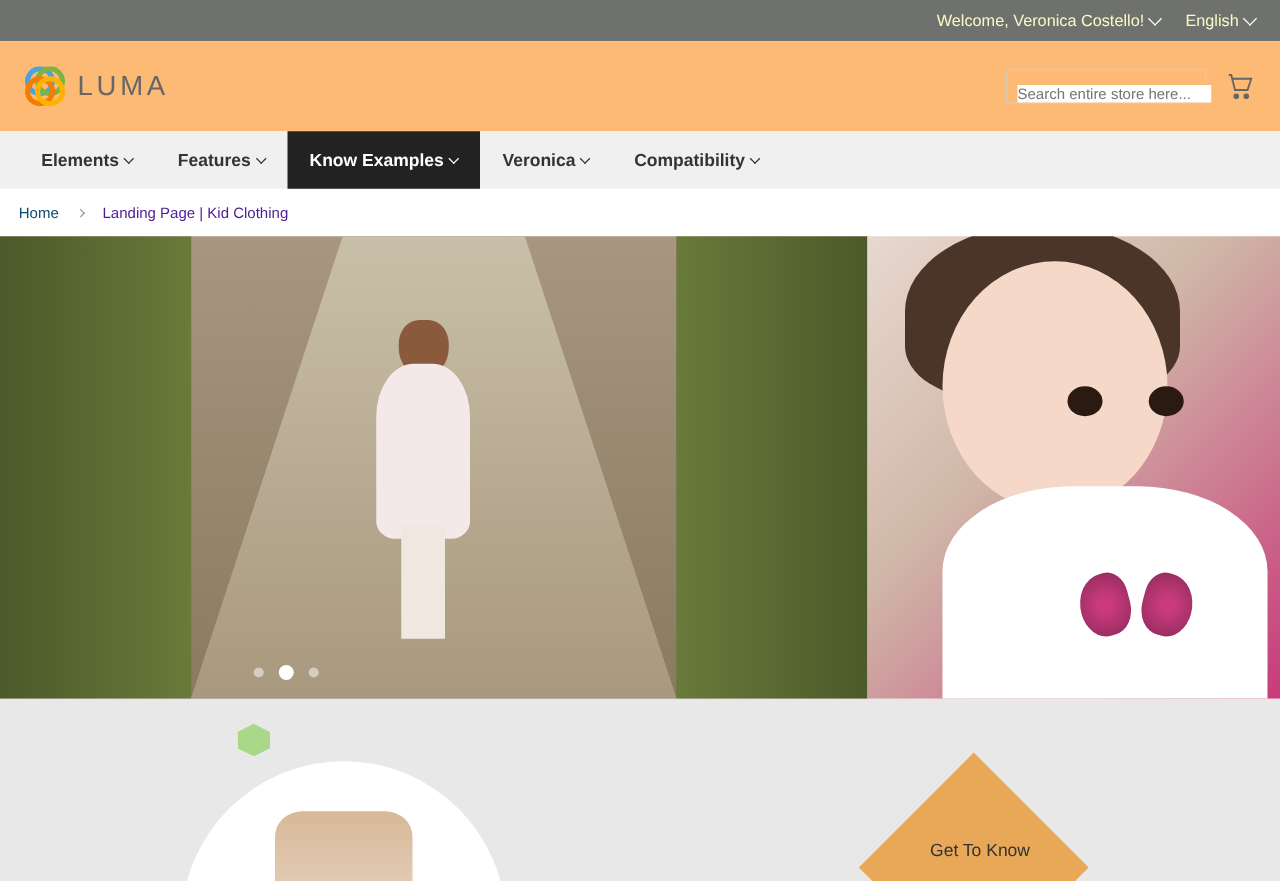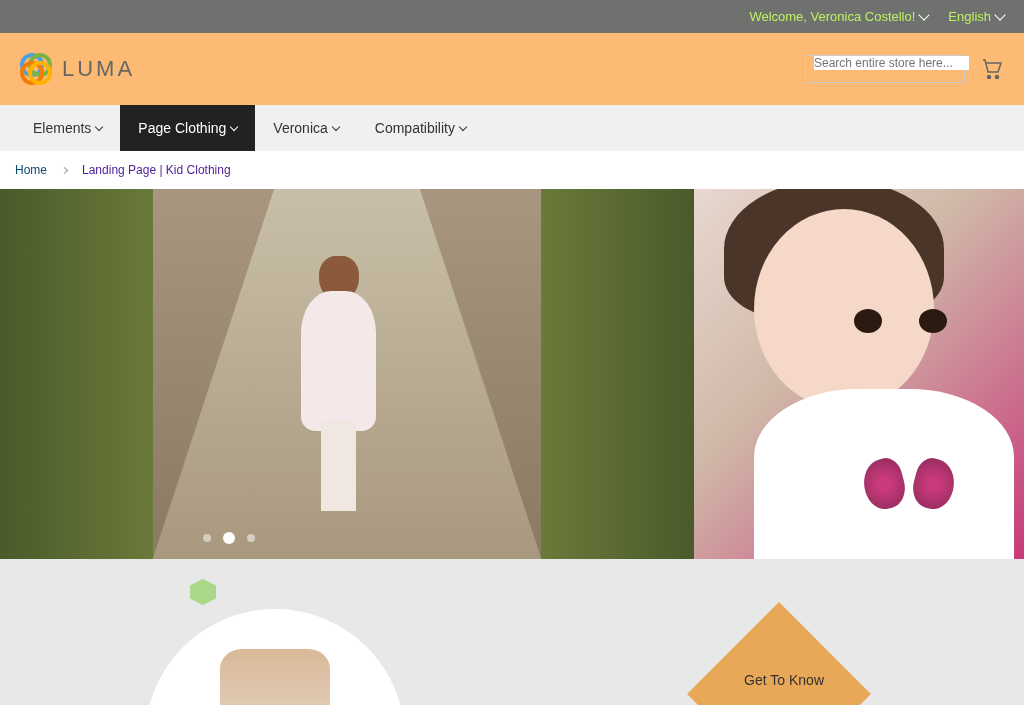--- a/index.html
+++ b/index.html
@@ -1,33 +1,33 @@
 <!DOCTYPE html>
 <html><head>
   <meta charset="utf-8">
   <style>
     * { margin: 0; padding: 0; box-sizing: border-box; }
     body { font-family: -apple-system, BlinkMacSystemFont, 'Segoe UI', Helvetica, Arial, sans-serif; width: 1024px; background: #fff; }
     
     .top-bar { background: #6e716e; height: 33px; display: flex; justify-content: flex-end; align-items: center; padding: 0 20px; gap: 20px; }
-    .top-bar-item { color: #bef264; font-size: 13px; display: flex; align-items: center; gap: 5px; cursor: pointer; }
+    .top-bar-item { color: #fef9c3; font-size: 13px; display: flex; align-items: center; gap: 5px; cursor: pointer; }
     .chevron-down { display: inline-block; width: 8px; height: 8px; border-right: 1.5px solid #fff; border-bottom: 1.5px solid #fff; transform: rotate(45deg); margin-top: -4px; }
     
     .header { background: #fdba74; padding: 20px; display: flex; justify-content: space-between; align-items: center; }
     .logo-wrap { display: flex; align-items: center; gap: 10px; }
     .logo-icon { width: 32px; height: 32px; position: relative; }
     .logo-text { font-size: 22px; font-weight: 400; letter-spacing: 3px; color: #666; }
     .header-right { display: flex; align-items: center; gap: 15px; }
-    .search-box { display: flex; align-items: flex-start; border: 1px solid #ccc; width: 160px; height: 28px; padding: 0 8px; margin-left: 44px; }
+    .search-box { display: flex; align-items: flex-end; border: 1px solid #ccc; width: 160px; height: 28px; padding: 0 8px; margin-left: 44px; }
     .search-input { border: none; outline: none; flex: 1; font-size: 12px; color: #888; }
     .search-icon { width: 14px; height: 14px; color: #888; }
     .cart-icon { width: 24px; height: 24px; color: #666; cursor: pointer; }
     
     .nav-bar { background: #f0f0f0; display: flex; padding: 0 15px; }
-    .nav-item { padding: 15px 18px; font-size: 14px; color: #333; font-weight: 400; cursor: pointer; display: flex; align-items: center; gap: 5px; }
+    .nav-item { padding: 15px 18px; font-size: 14px; color: #333; font-weight: 700; cursor: pointer; display: flex; align-items: center; gap: 5px; }
     .nav-item.active { background: #222; color: #fff; }
     .nav-chevron { display: inline-block; width: 6px; height: 6px; border-right: 1.5px solid currentColor; border-bottom: 1.5px solid currentColor; transform: rotate(45deg); margin-top: -3px; }
     
     .breadcrumbs { padding: 12px 15px; display: flex; align-items: center; gap: 15px; font-size: 12px; }
     .breadcrumb-home { color: #0c4a6e; cursor: pointer; }
     .breadcrumb-sep { display: inline-block; width: 5px; height: 5px; border-right: 1px solid #999; border-bottom: 1px solid #999; transform: rotate(-45deg); }
     .breadcrumb-current { color: #4c1d95; }
     
     .hero { position: relative; height: 370px; display: flex; }
     .hero-left { flex: 1; background: linear-gradient(to bottom, #a89680 0%, #8a7a60 100%); position: relative; overflow: hidden; }
@@ -107,22 +107,26 @@
       <circle cx="17" cy="20" r="1.5" fill="#666"></circle>
     </svg>
   </div>
 </div>
 
 <div class="nav-bar">
   <div class="nav-item">
     <span>Elements</span>
     <span class="nav-chevron"></span>
   </div>
+  <div class="nav-item">
+    <span>Features</span>
+    <span class="nav-chevron"></span>
+  </div>
   <div class="nav-item active">
-    <span>Page Clothing</span>
+    <span>Know Examples</span>
     <span class="nav-chevron"></span>
   </div>
   <div class="nav-item">
     <span>Veronica</span>
     <span class="nav-chevron"></span>
   </div>
   <div class="nav-item">
     <span>Compatibility</span>
     <span class="nav-chevron"></span>
   </div>

